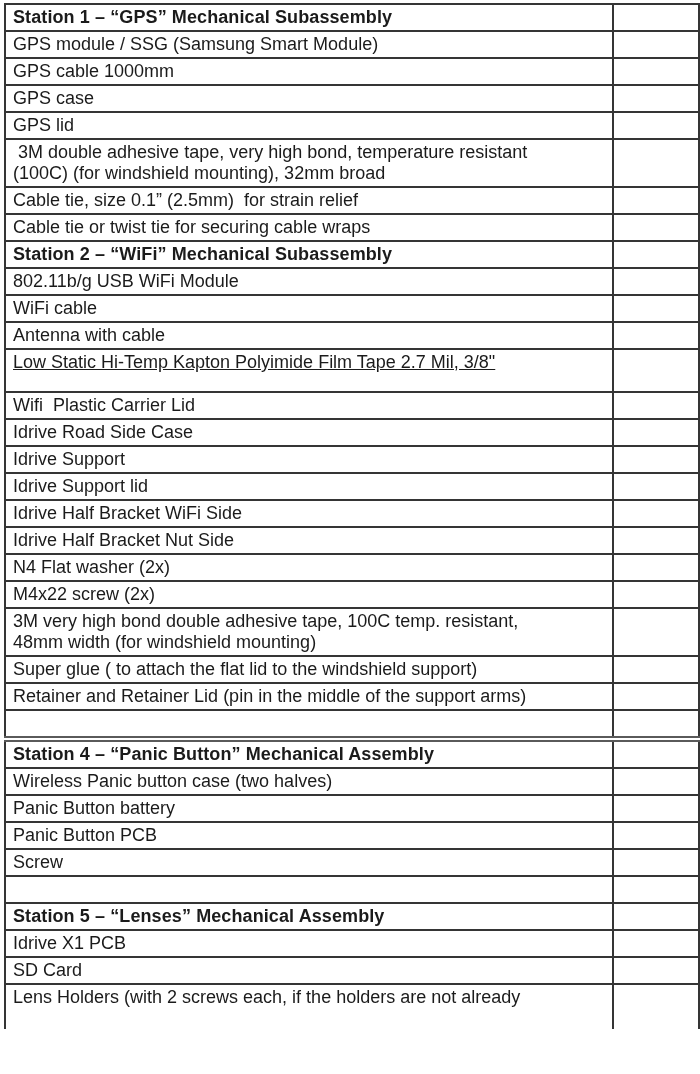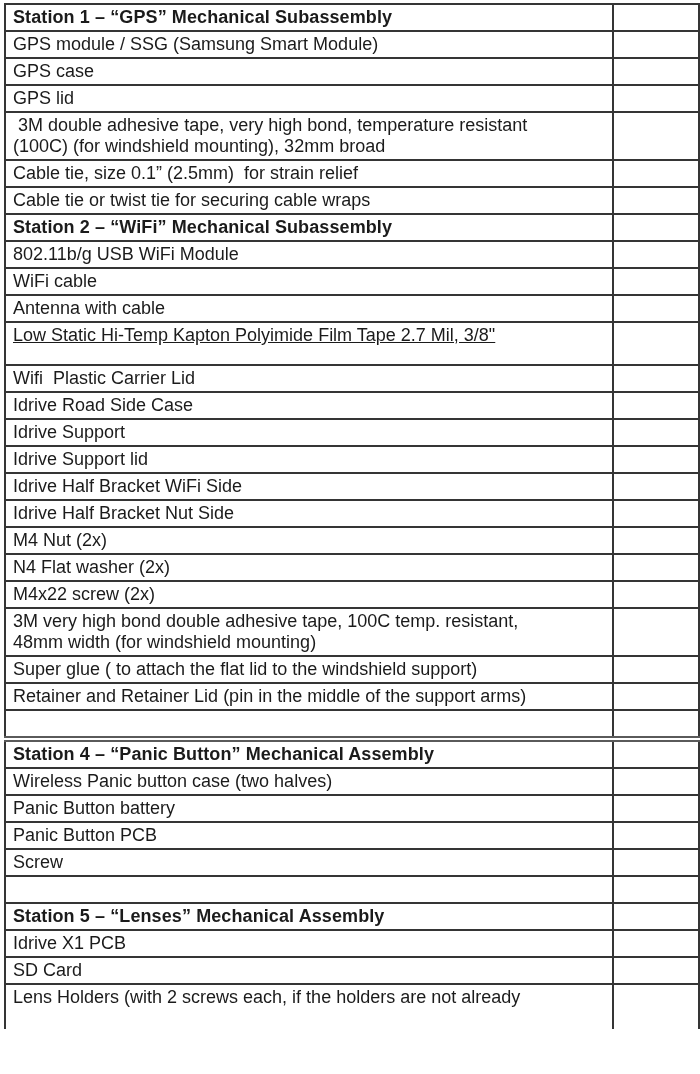--- a/index.html
+++ b/index.html
@@ -46,20 +46,24 @@
       <col class="c1">
       <col class="c2">
     </colgroup>
     <tbody id="rows">
         <tr class="section-header">
           <td class="name-cell">Station 1 – “GPS” Mechanical Subassembly</td>
           <td class="check-cell"></td>
         </tr>
         <tr class="item">
           <td class="name-cell">GPS module / SSG (Samsung Smart Module)</td>
+          <td class="check-cell"></td>
+        </tr>
+        <tr class="item">
+          <td class="name-cell">GPS cable 1000mm</td>
           <td class="check-cell"></td>
         </tr>
         <tr class="item">
           <td class="name-cell">GPS case</td>
           <td class="check-cell"></td>
         </tr>
         <tr class="item">
           <td class="name-cell">GPS lid</td>
           <td class="check-cell"></td>
         </tr>
@@ -111,24 +115,20 @@
         <tr class="item">
           <td class="name-cell">Idrive Support lid</td>
           <td class="check-cell"></td>
         </tr>
         <tr class="item">
           <td class="name-cell">Idrive Half Bracket WiFi Side</td>
           <td class="check-cell"></td>
         </tr>
         <tr class="item">
           <td class="name-cell">Idrive Half Bracket Nut Side</td>
-          <td class="check-cell"></td>
-        </tr>
-        <tr class="item">
-          <td class="name-cell">M4 Nut (2x)</td>
           <td class="check-cell"></td>
         </tr>
         <tr class="item">
           <td class="name-cell">N4 Flat washer (2x)</td>
           <td class="check-cell"></td>
         </tr>
         <tr class="item">
           <td class="name-cell">M4x22 screw (2x)</td>
           <td class="check-cell"></td>
         </tr>

